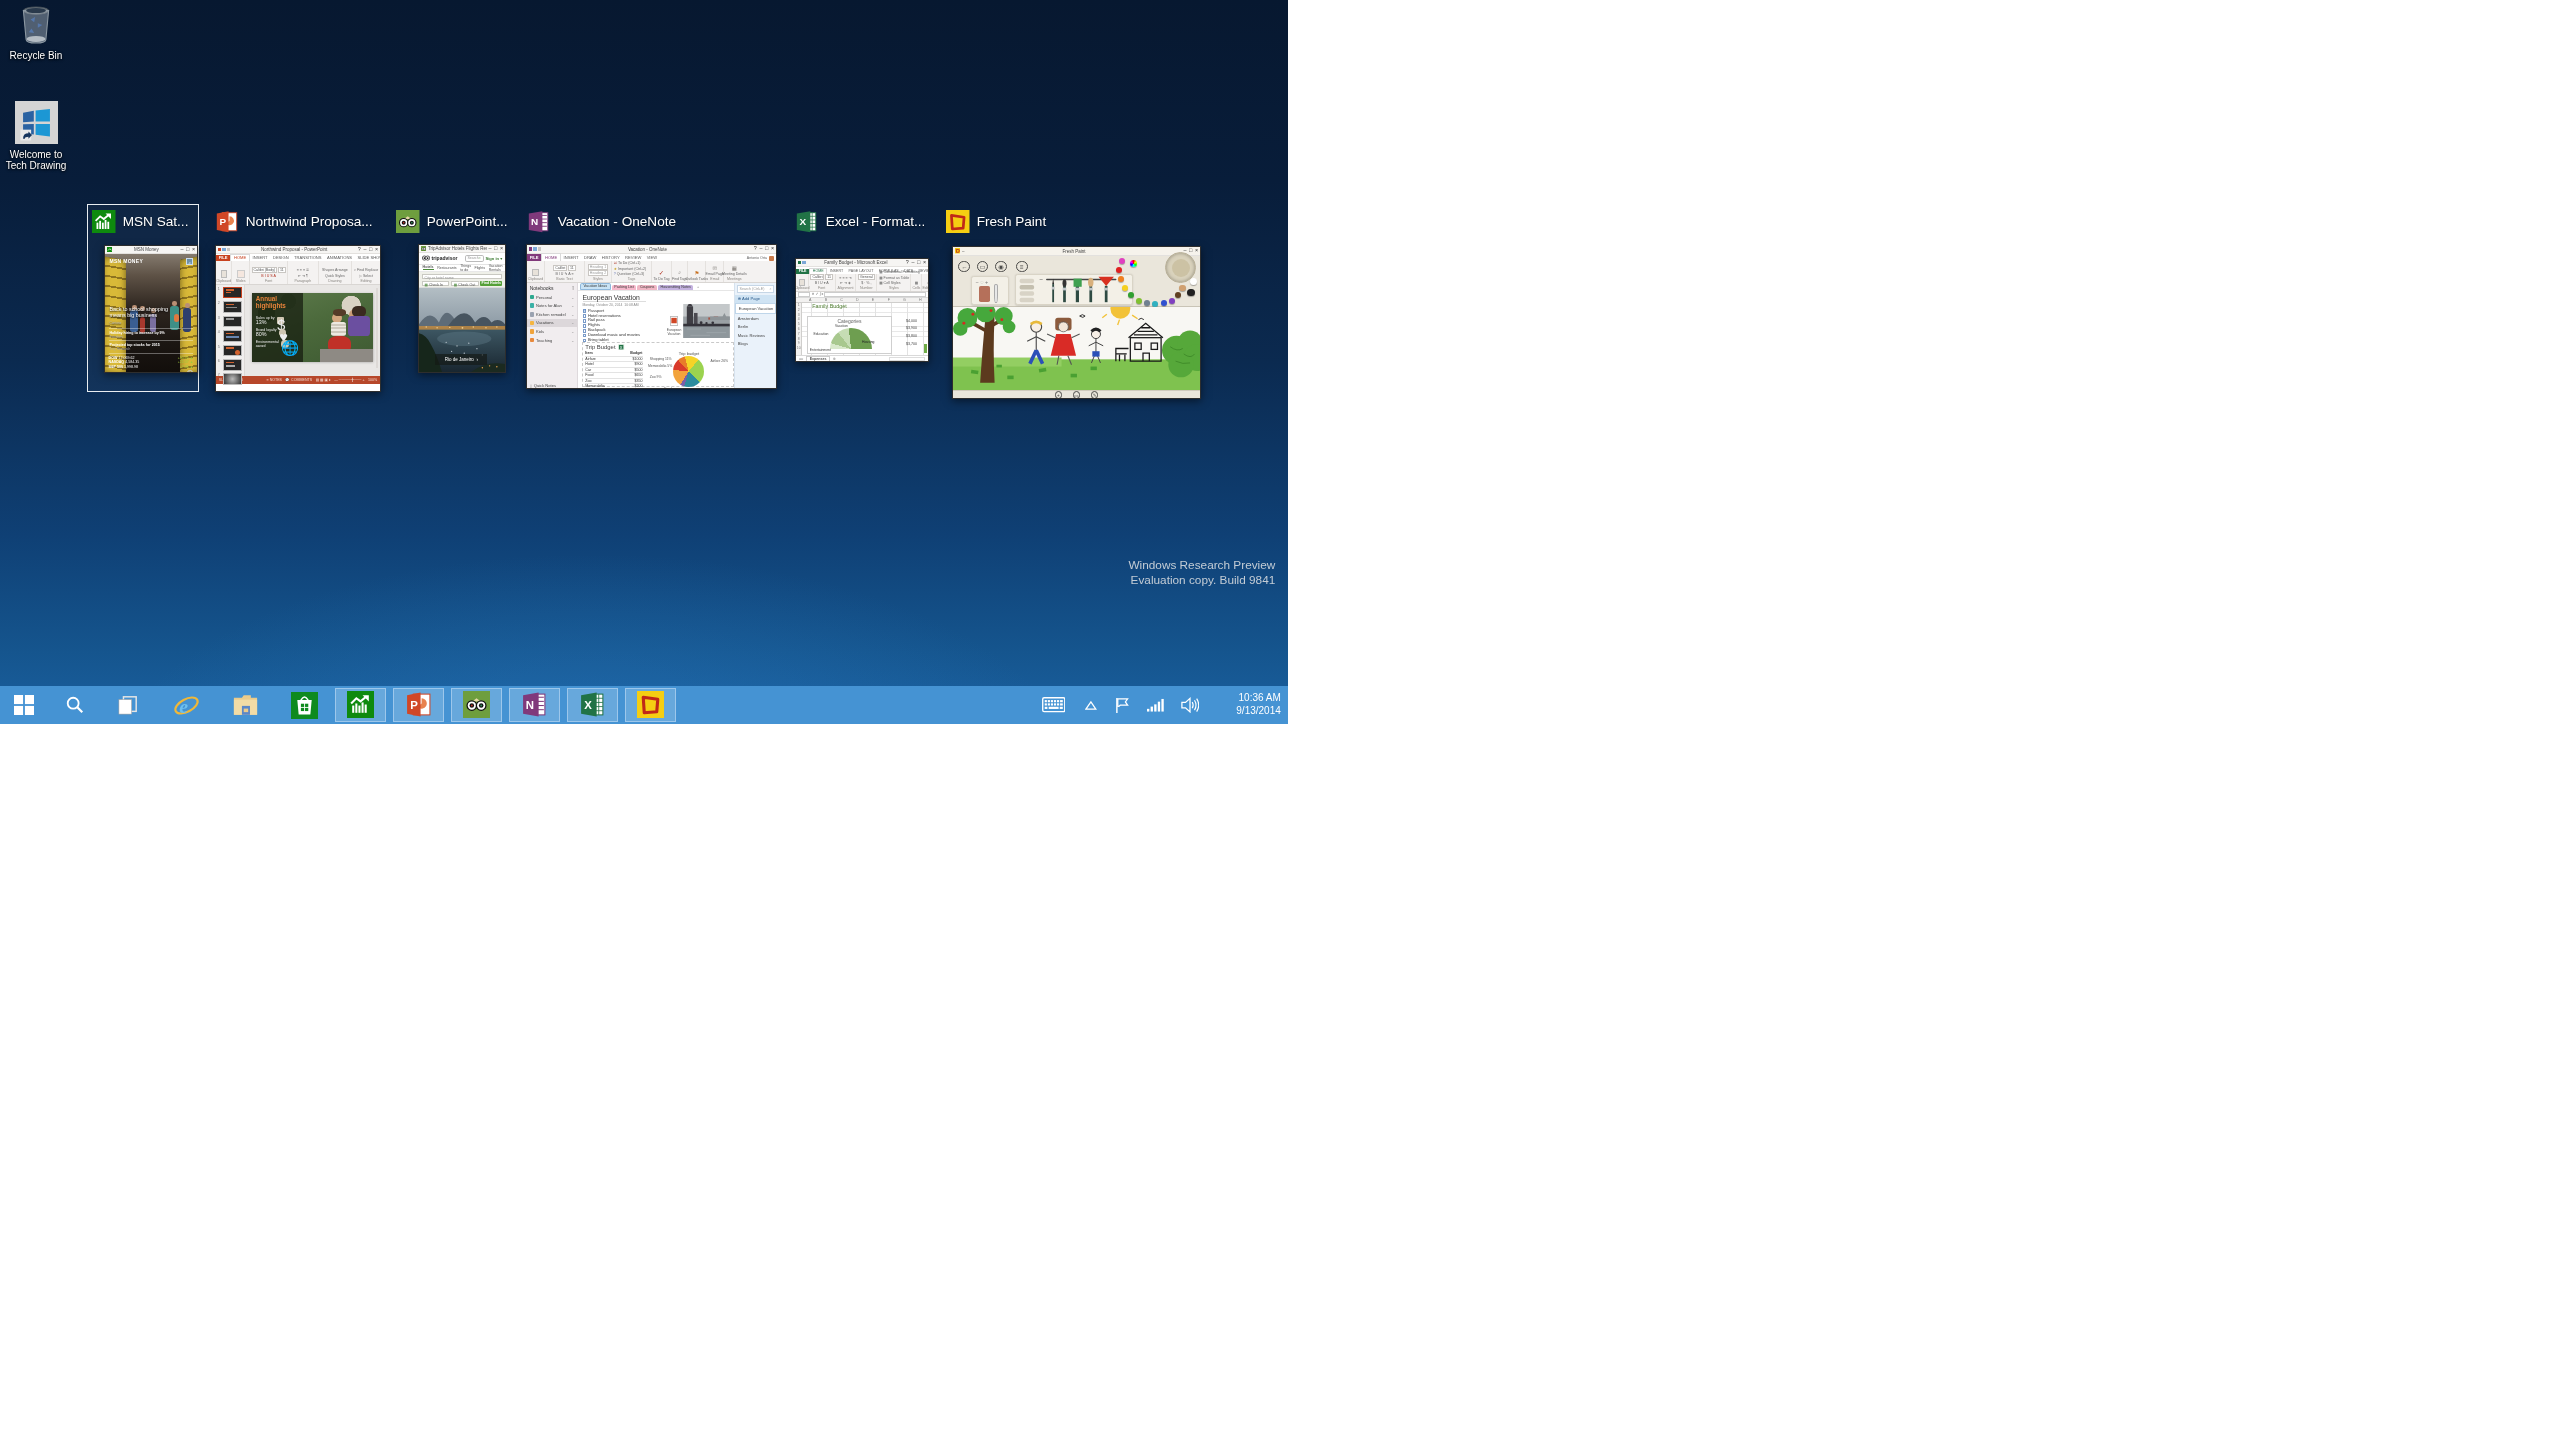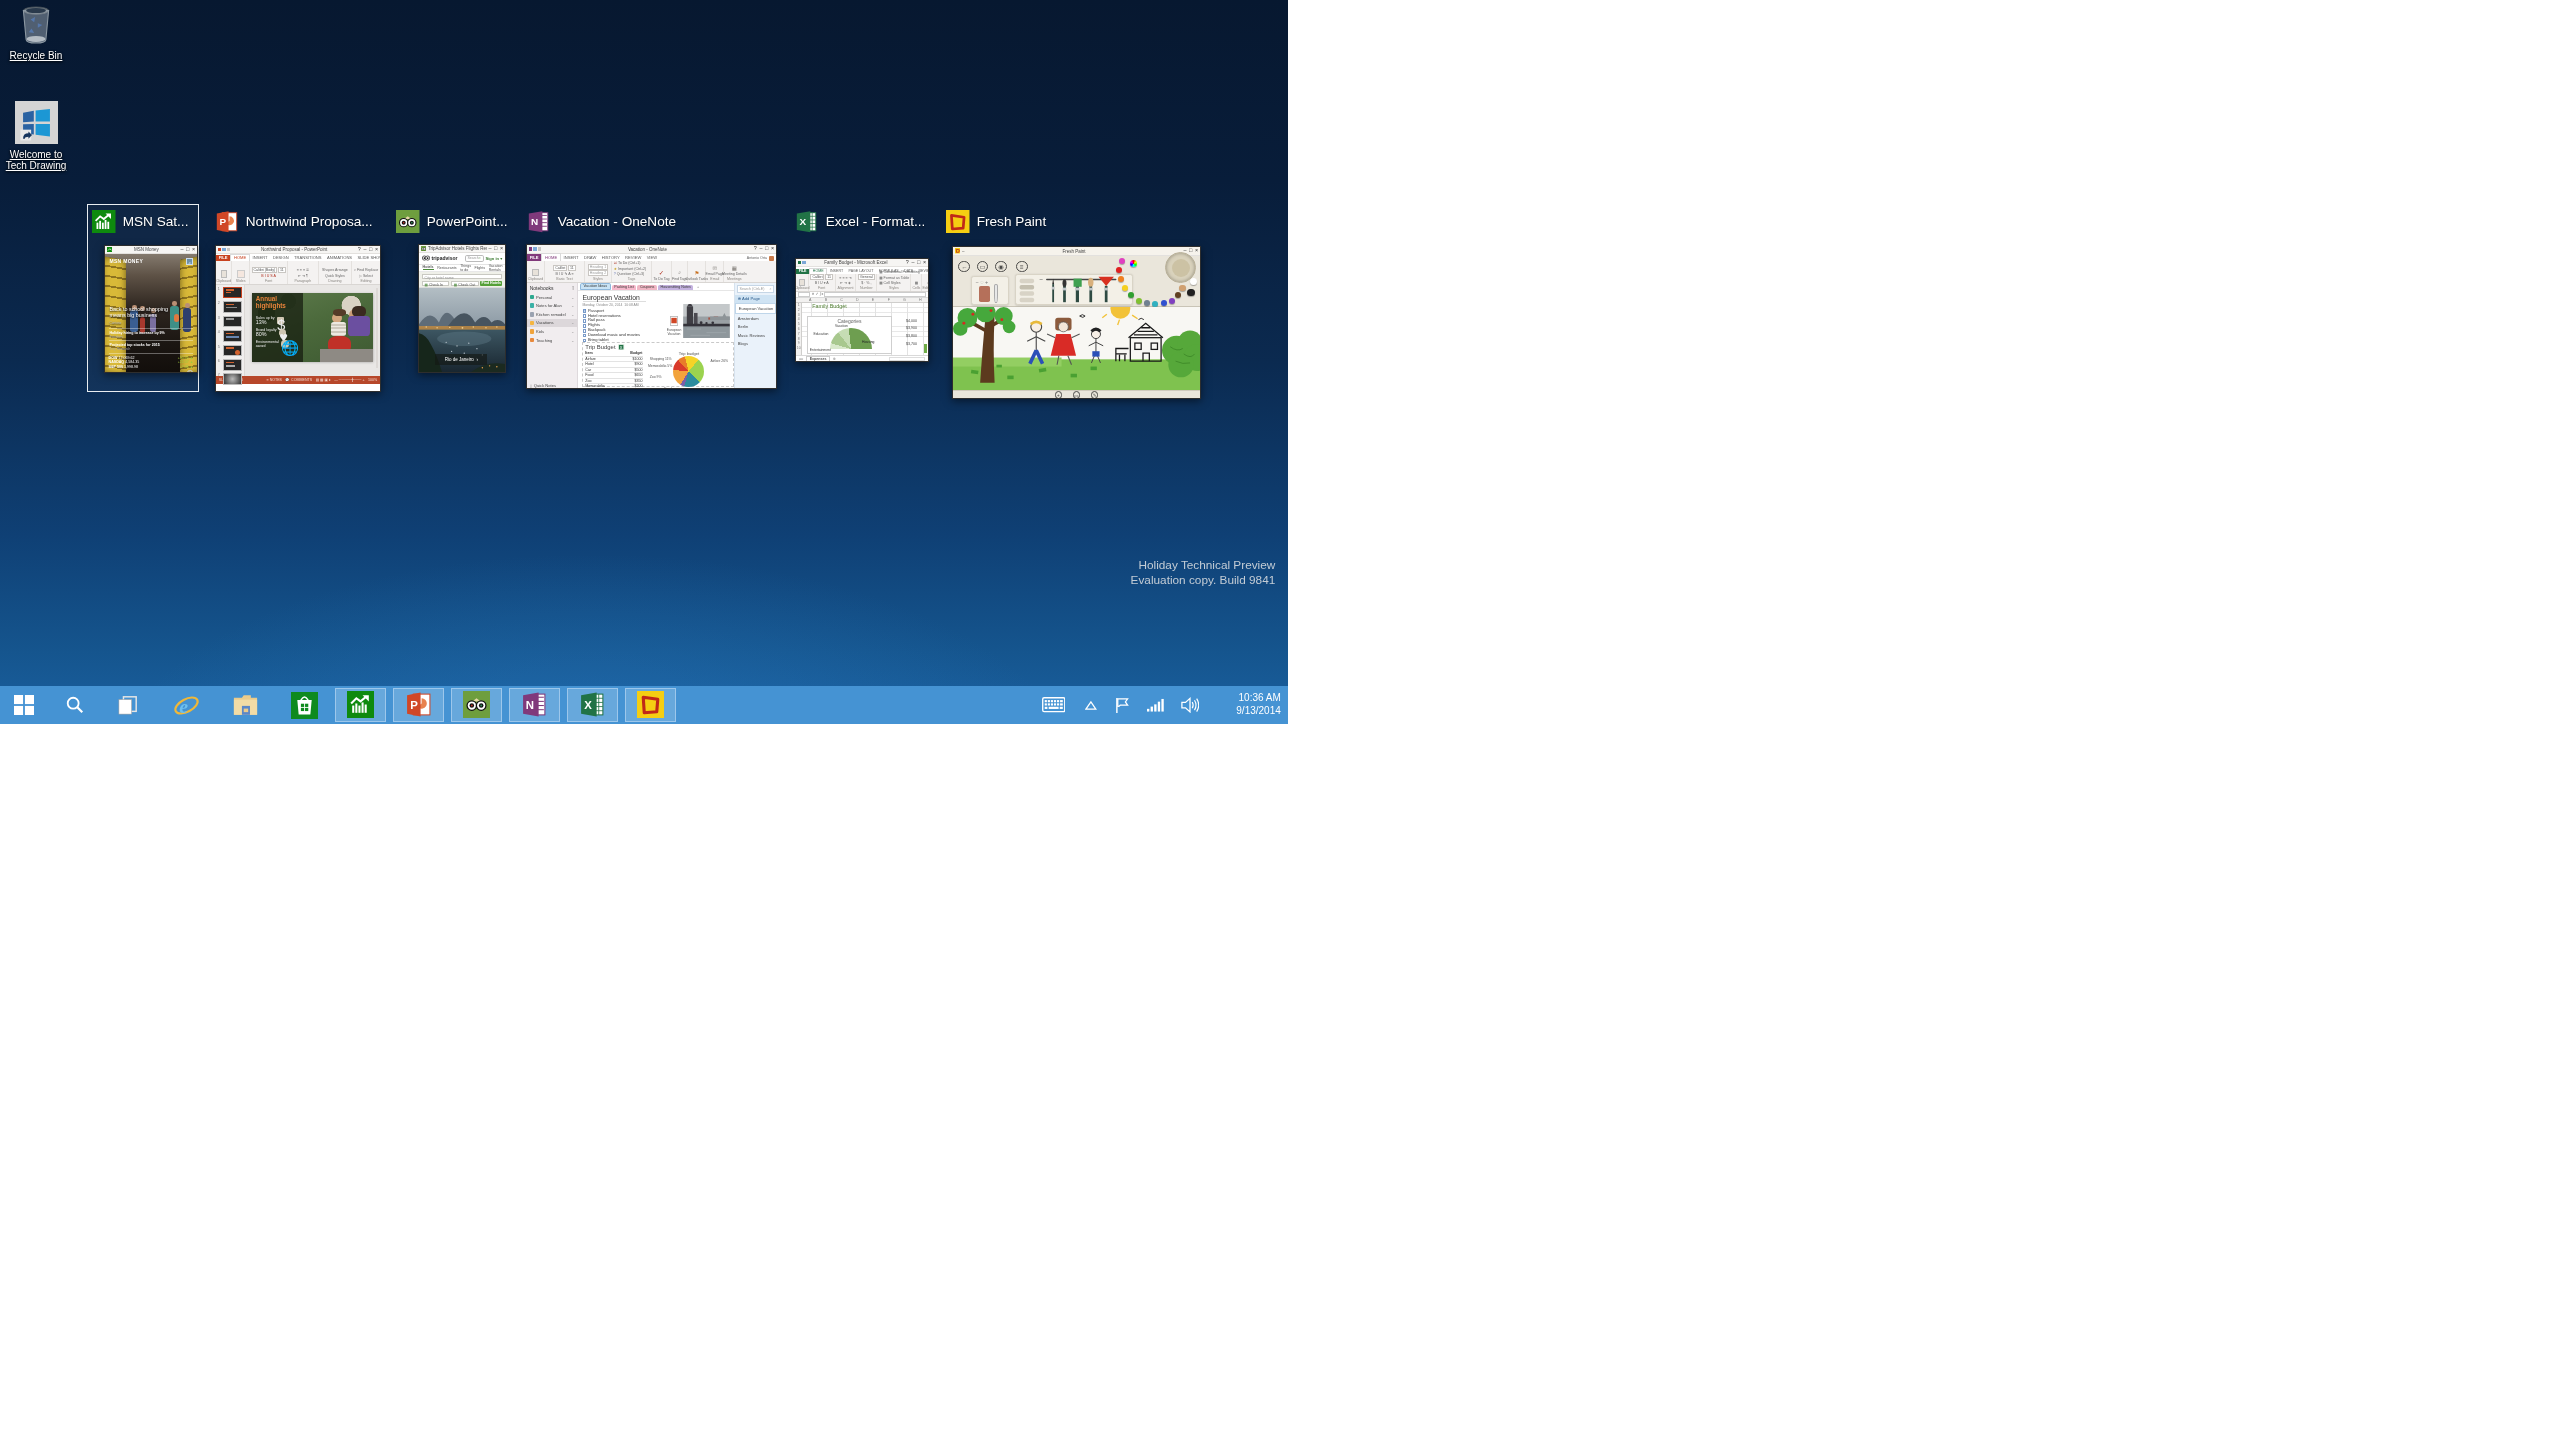--- a/index.html
+++ b/index.html
@@ -6,21 +6,21 @@
   html,body { width:1288px; height:724px; overflow:hidden; }
   body { font-family:"Liberation Sans","DejaVu Sans",sans-serif; }
   #screen { position:relative; width:1288px; height:724px; overflow:hidden;
     background:
       radial-gradient(ellipse 815px 380px at 46% 108%, rgba(40,120,190,.55), rgba(40,120,190,0) 60%),
       linear-gradient(180deg,#071830 0%,#081D3A 25%,#0B2A50 50%,#0F4075 74%,#15558E 90%,#1A60A0 100%);
   }
 
   
   .dicon { position:absolute; width:72px; text-align:center; color:#fff; font-size:10px;
-           text-shadow:0 0.9px 2.7px rgba(0,0,0,.9), 0 0 1.8px rgba(0,0,0,.7); cursor:default;text-decoration:underline; }
+           text-shadow:0 0.9px 2.7px rgba(0,0,0,.9), 0 0 1.8px rgba(0,0,0,.7); cursor:default; }
   .dicon .img { margin:0 auto 2.7px; }
 
   
   .watermark { position:absolute; right:12.7px; top:558px; text-align:right; color:#C3CCD5;
                font-size:11.8px; line-height:15.4px; }
 
   
   .thumb { position:absolute; }
   .thumb-title { position:absolute; display:flex; align-items:center; gap:7.2px; height:25px; }
   .thumb-title .tlabel { color:#fff; font-size:13.6px; text-shadow:0 0.9px 1.8px rgba(0,0,0,.6); white-space:nowrap; }
@@ -187,21 +187,21 @@
         <polygon points="23,25.6 39,25.6 39,39.5 23,37.8" fill="#1C97D4"></polygon>
         <rect x="6" y="32" width="12" height="12" fill="#E9E9E9"></rect>
         <path d="M9,42 q0,-6 6,-6 l0,-2 l4,4 l-4,4 l0,-2 q-4,0 -4,2 z" fill="#16355E"></path>
       </svg>
     </div>
     <div>Welcome to</div>
     <div>Tech Drawing</div>
   </div>
 
   <div class="watermark">
-    <div>Holiday Technical Preview</div>
+    <div>Windows Research Preview</div>
     <div>Evaluation copy. Build 9841</div>
   </div>
 
   <div class="thumb">
     <div class="selbox" style="left:87px; top:204px; width:112px; height:188px;"></div>
     <div class="thumb-title" style="left:92px; top:209px;">
       <svg class="appicon" viewBox="0 0 26 26">
         <rect width="26" height="26" fill="#0E8A0E"></rect>
         <rect x="5" y="14" width="2" height="7" fill="#fff"></rect>
           <rect x="8" y="12" width="2" height="9" fill="#fff"></rect>

